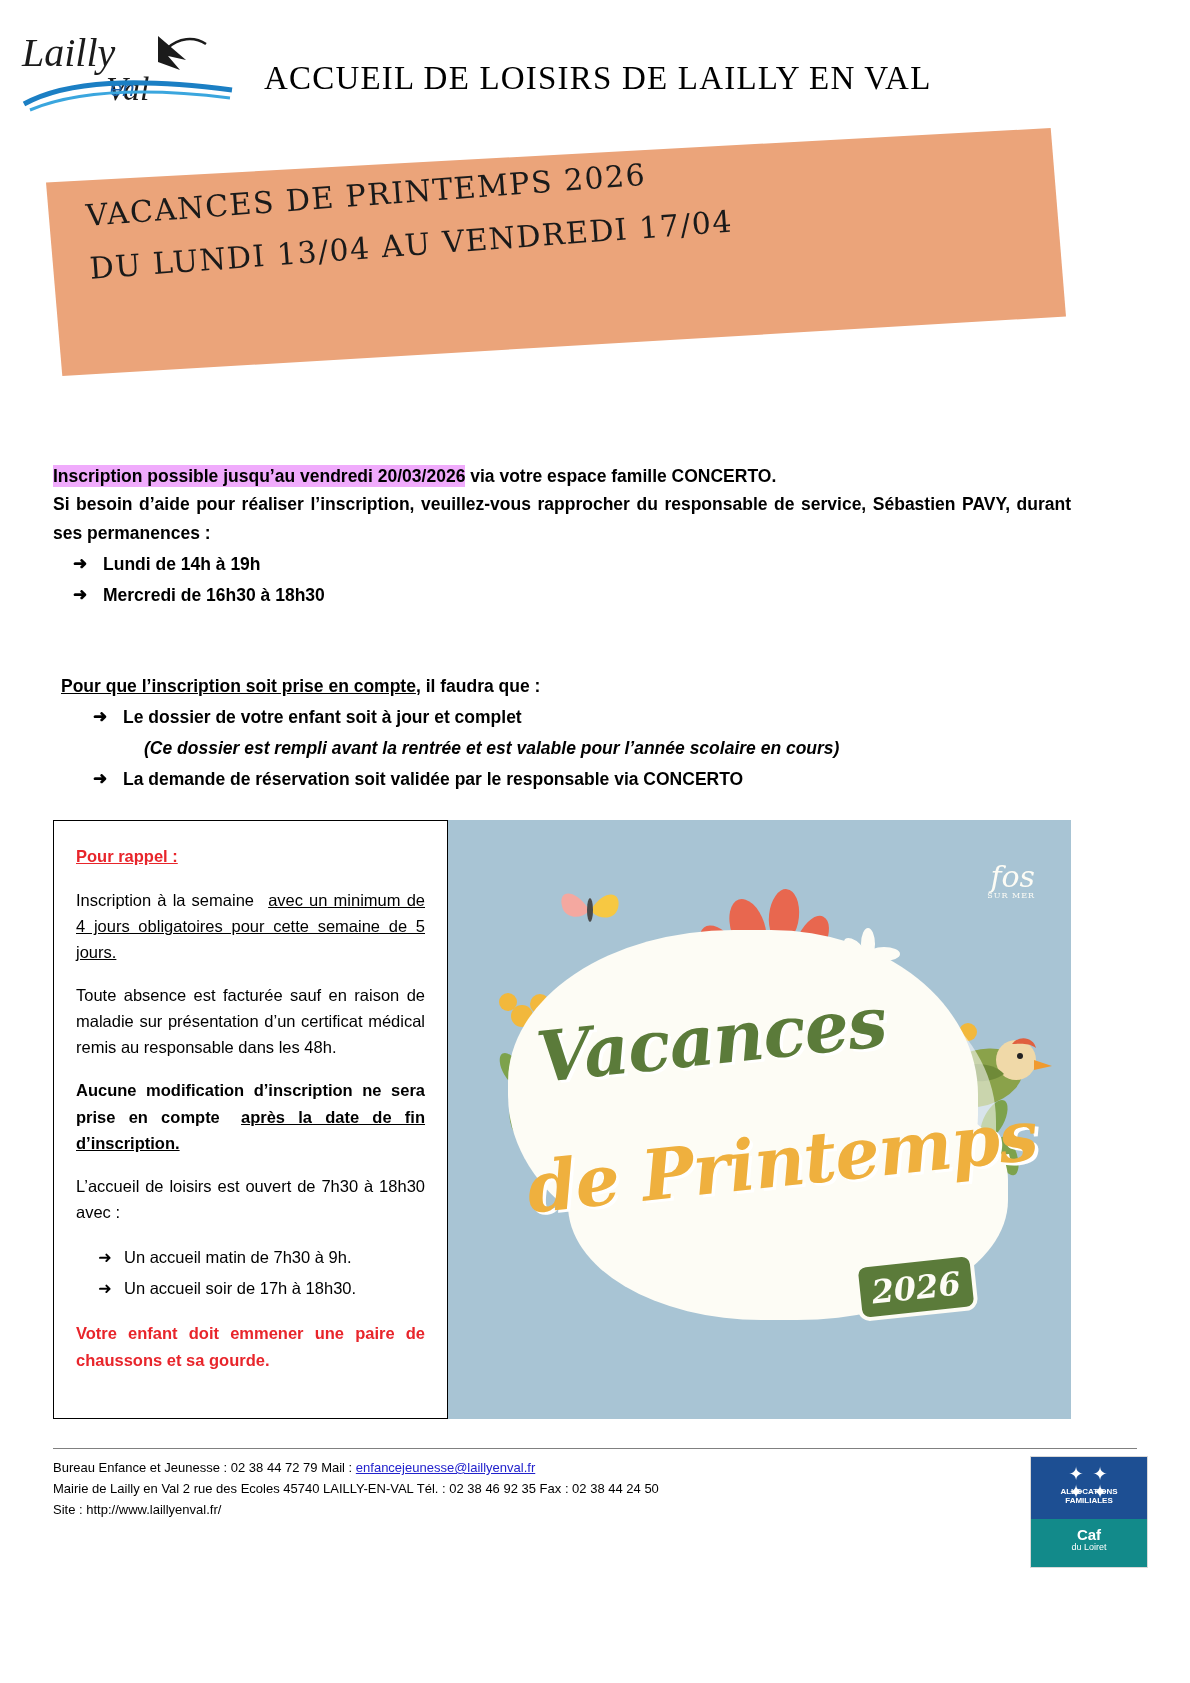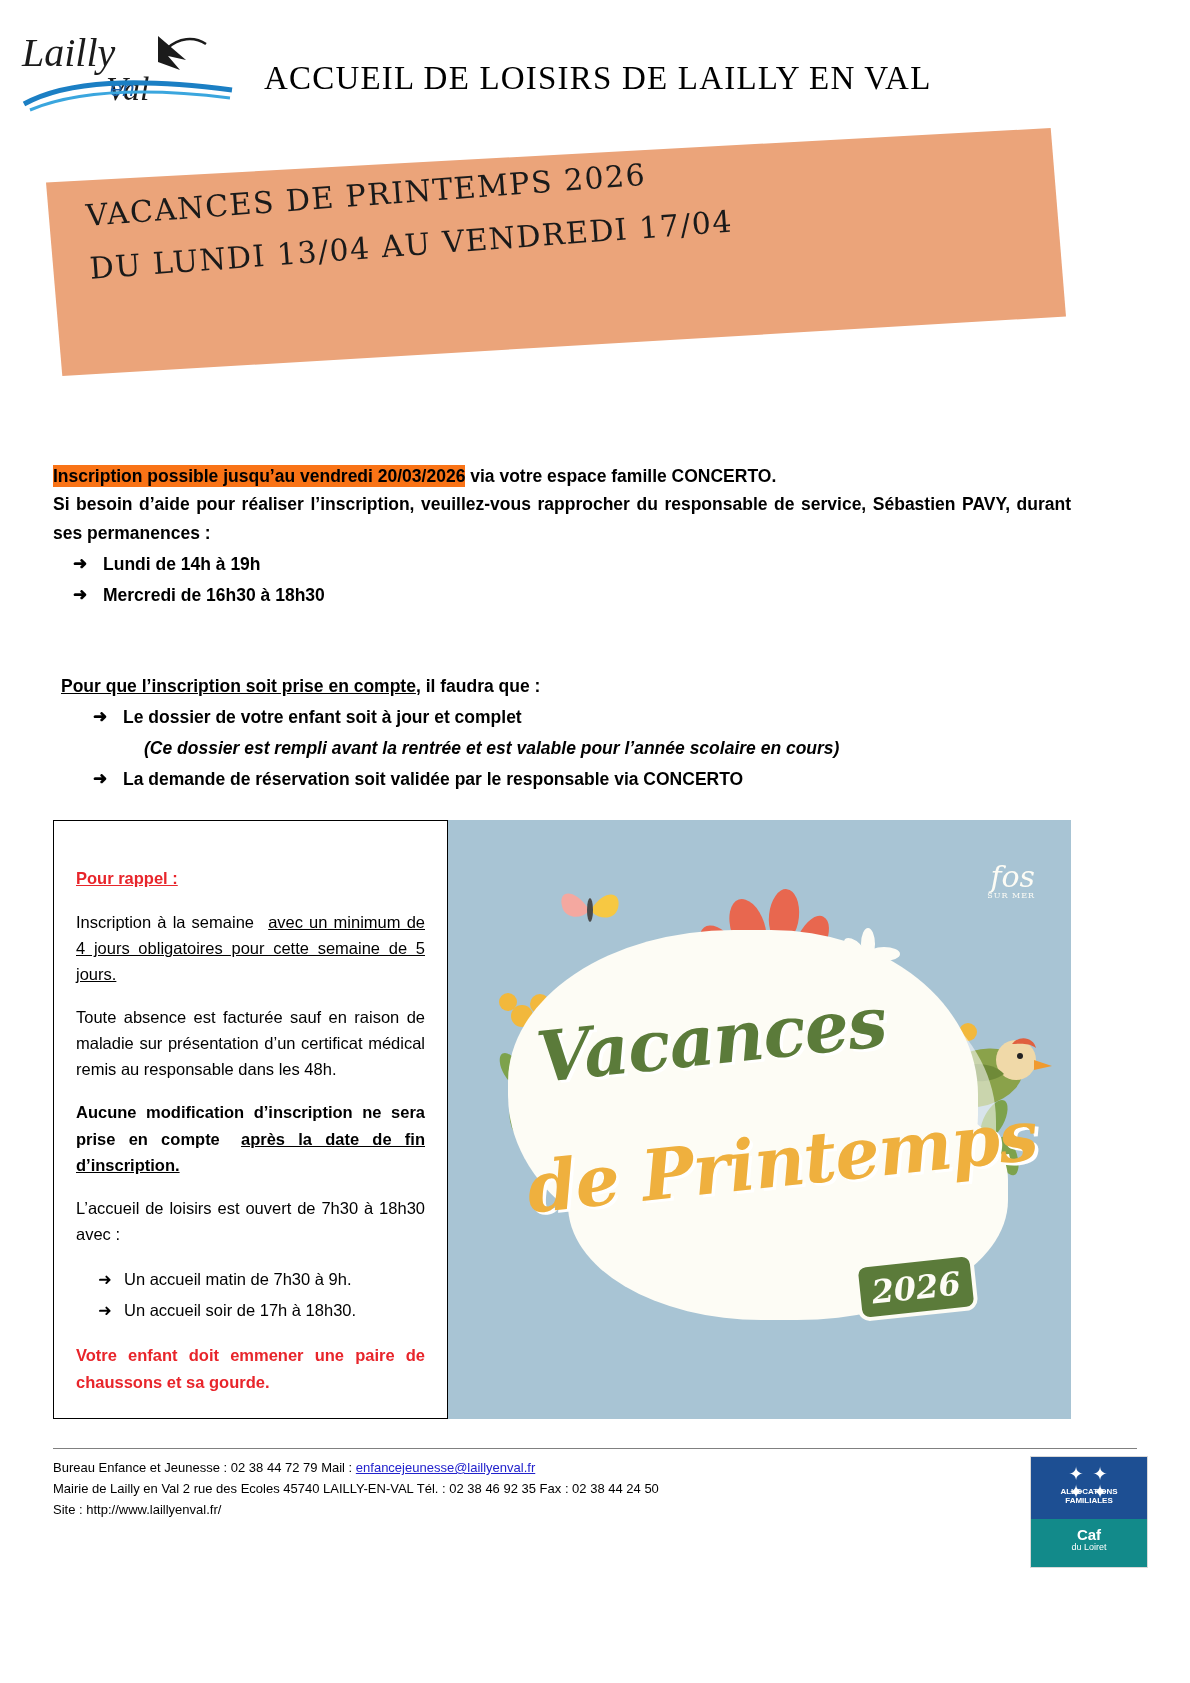--- a/index.html
+++ b/index.html
@@ -61,21 +61,21 @@
   
   .body-text {
     position: absolute;
     left: 53px; top: 462px;
     width: 1018px;
     font-size: 17.5px;
     font-weight: bold;
     line-height: 1.62;
   }
   .hl {
-    background: #f97316;
+    background: #f0abfc;
     padding: 1px 0;
   }
   .justify { text-align: justify; }
   .bullets { margin: 2px 0 0 0; padding: 0; list-style: none; }
   .bullets li {
     position: relative;
     padding-left: 50px;
     line-height: 1.75;
   }
   .bullets li .arrow {
@@ -106,21 +106,20 @@
     background: #fff;
     padding: 22px 22px 10px 22px;
     font-size: 16.5px;
     line-height: 1.58;
   }
   .reminder .title {
     color: #e8252b;
     font-weight: bold;
     text-decoration: underline;
     margin-bottom: 18px;
-    margin-top: 22px;
   }
   .reminder p { margin: 0 0 17px 0; text-align: justify; }
   .reminder .red-bold { color: #e8252b; font-weight: bold; }
   .reminder .bold { font-weight: bold; }
   .reminder ul { list-style: none; margin: 0 0 16px 0; padding: 0; }
   .reminder ul li {
     position: relative;
     padding-left: 48px;
     line-height: 1.9;
   }

